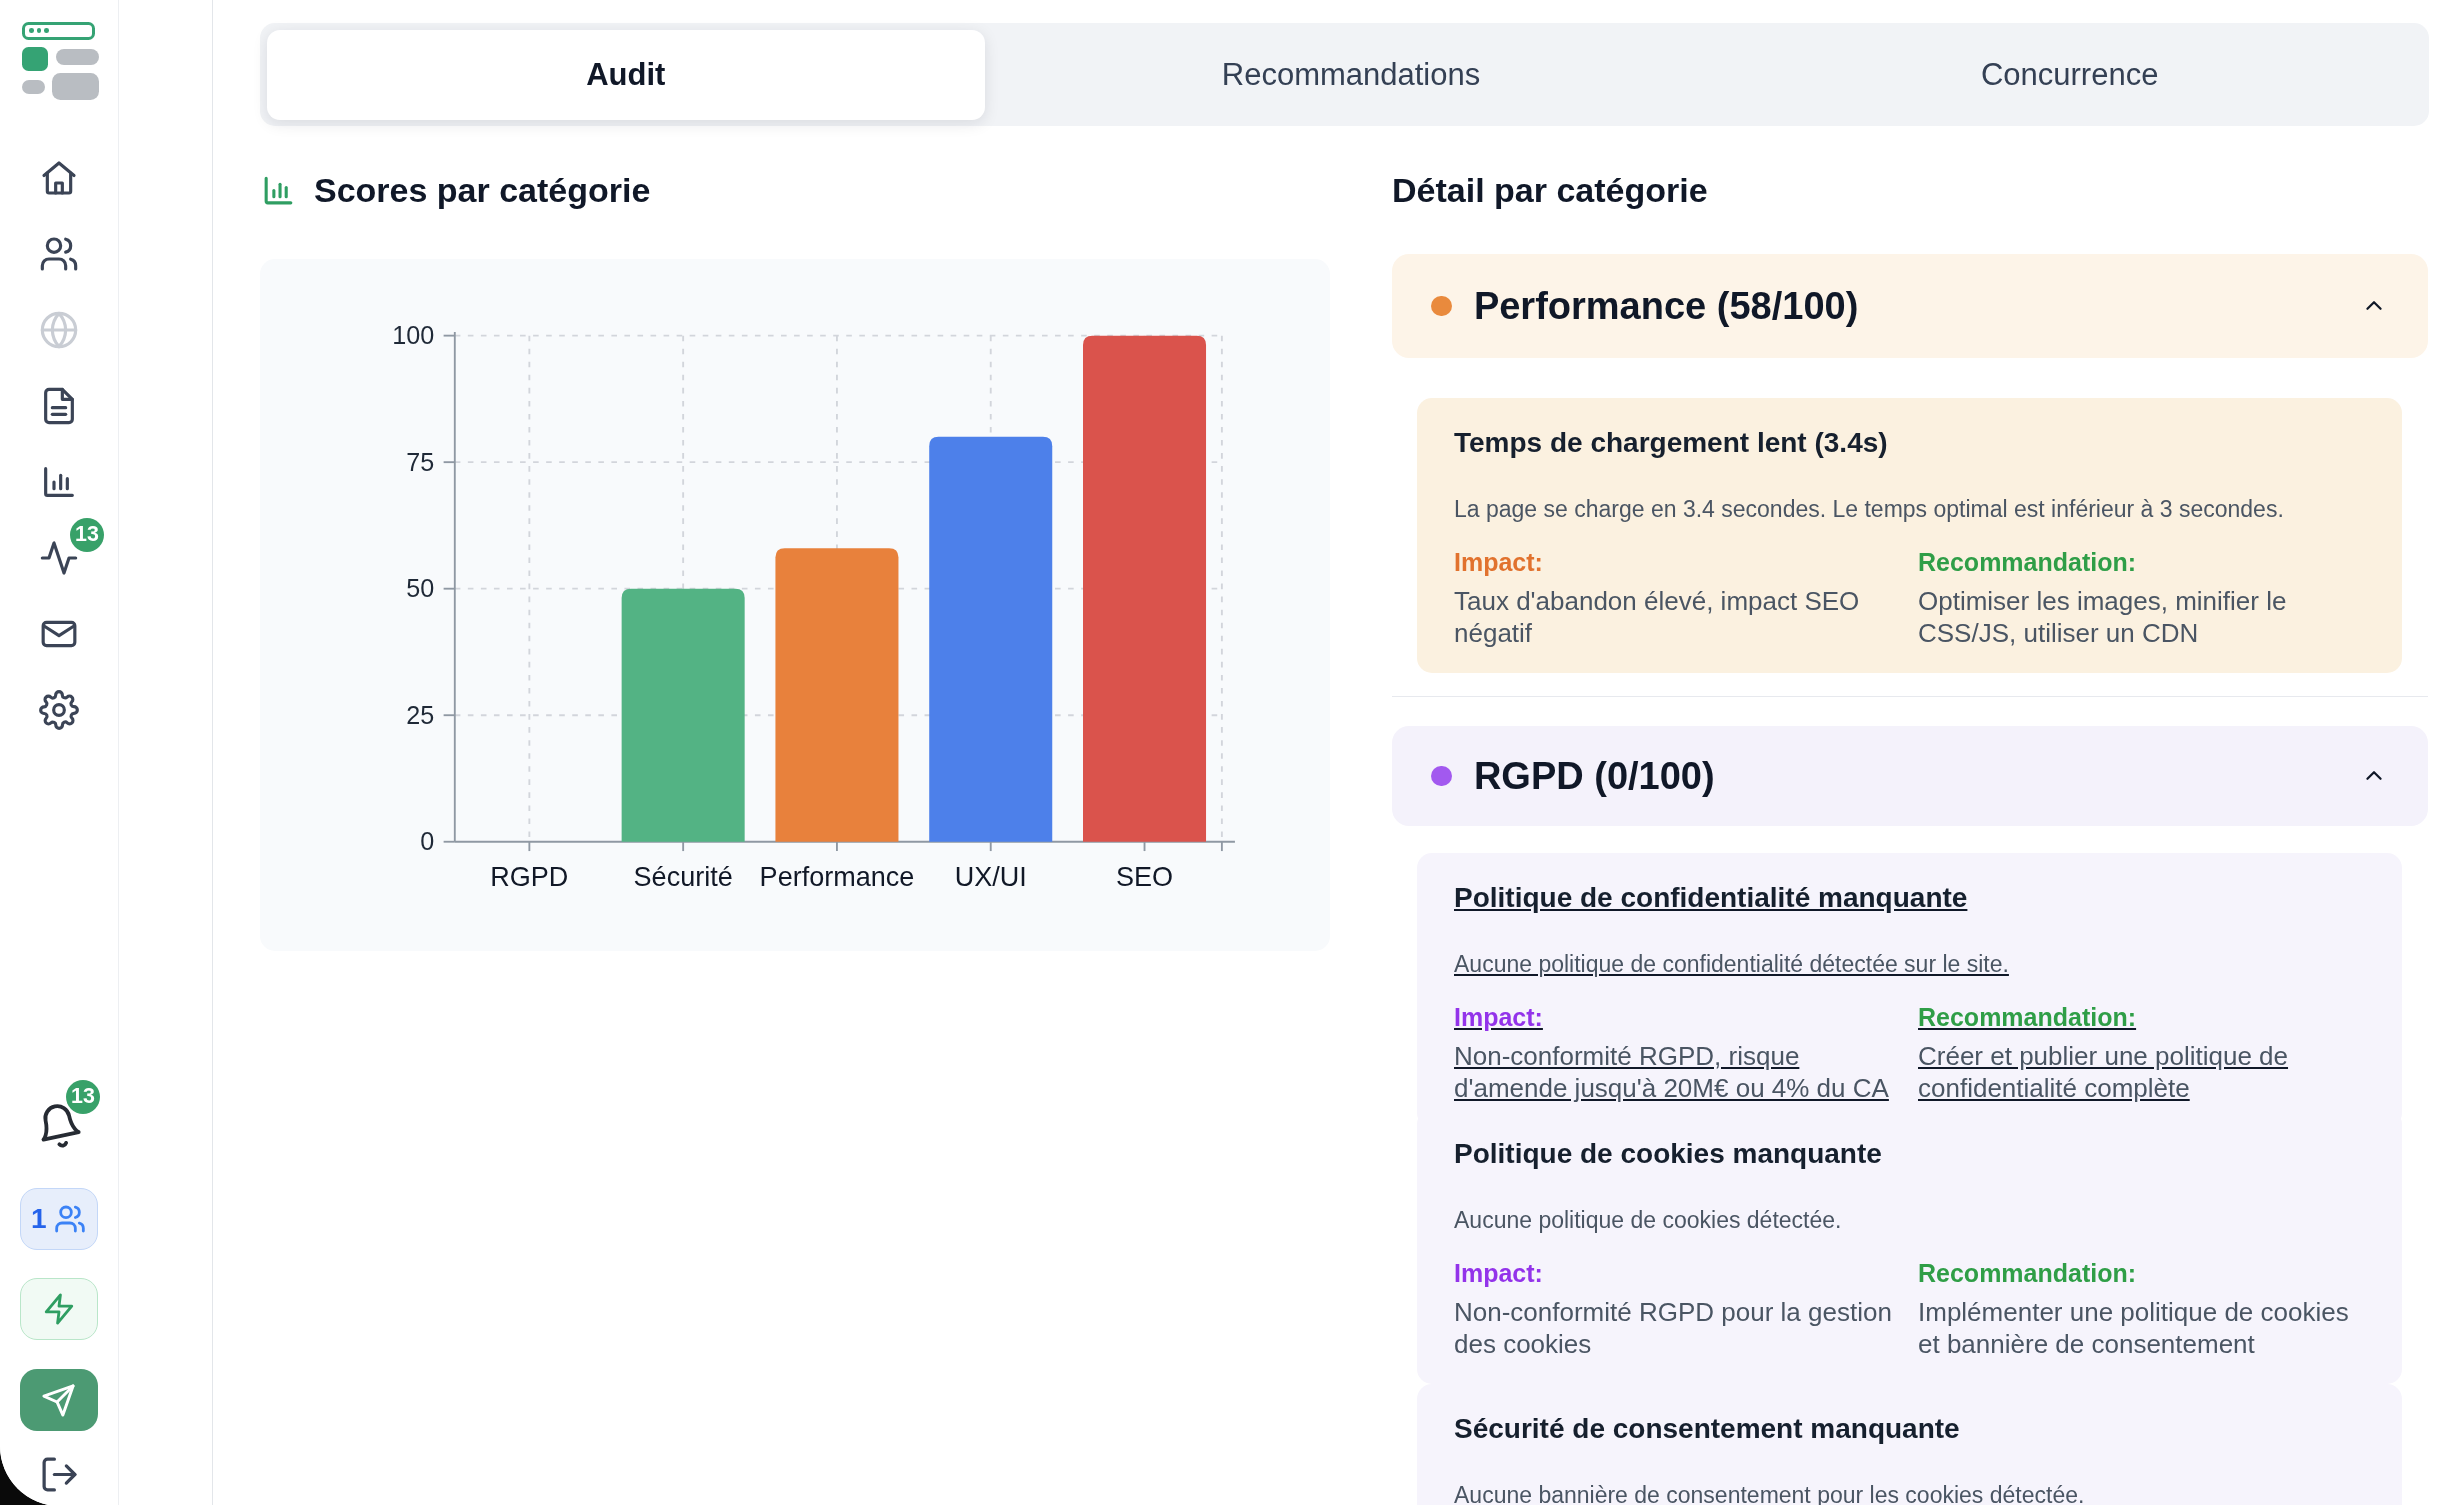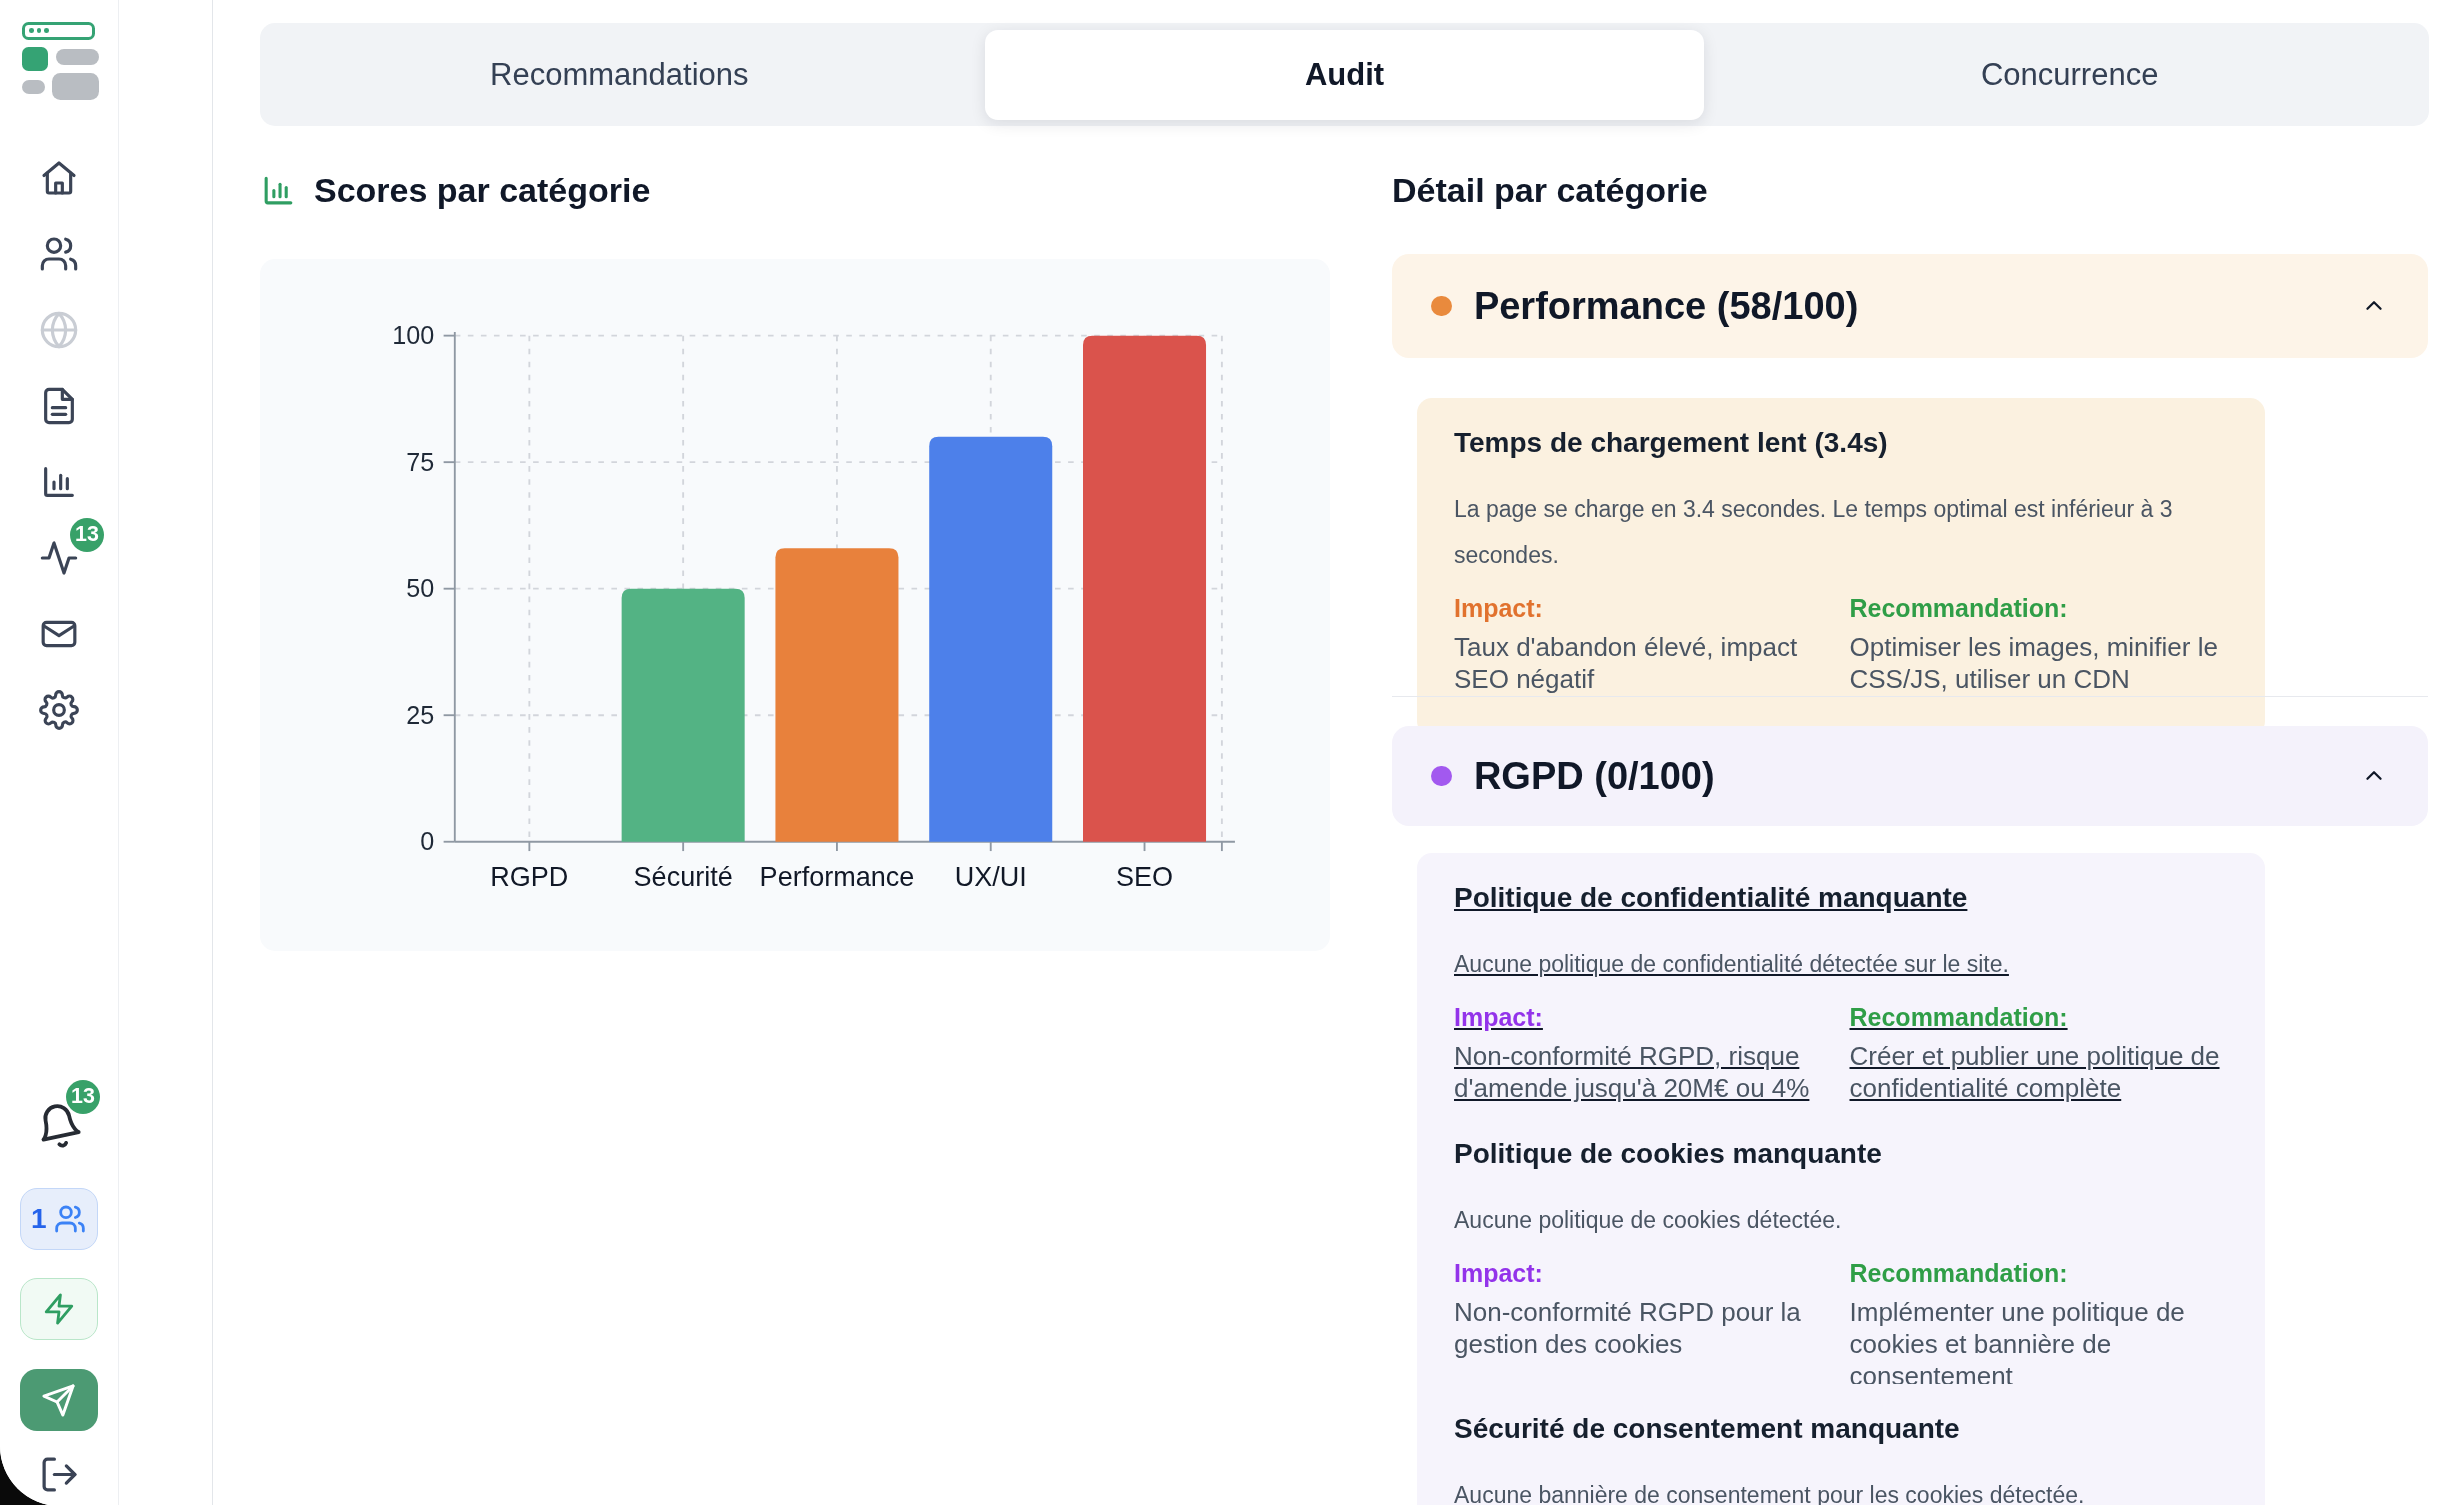--- a/index.html
+++ b/index.html
@@ -61,21 +61,21 @@
   .acc-header{position:absolute;left:0;width:1036px;border-radius:17px;display:flex;align-items:center;padding:0 39px;box-sizing:border-box;cursor:pointer;border:none;text-align:left;}
   .acc-header .dot{width:20.5px;height:20.5px;border-radius:50%;margin-right:22.4px;flex:none;}
   .acc-header .acc-title{font-size:38px;font-weight:700;color:#101828;flex:1;}
   .acc-header svg{width:30px;height:30px;color:#101828;flex:none;}
   .hdr-perf{top:254px;height:104px;background:#fdf4e8;}
   .hdr-perf .dot{background:#e98a3d;}
   .hdr-rgpd{top:726px;height:100px;background:#f4f2fb;}
   .hdr-rgpd .dot{background:#a259ef;}
   .sec-divider{position:absolute;left:0;top:696px;width:1036px;height:0;border-top:1.9px solid #e7e9ee;}
 
-  .issue-card{position:absolute;left:25px;width:848px;border-radius:15px;padding:28px 37px 41px;box-sizing:border-box;}
+  .issue-card{position:absolute;left:25px;width:985px;border-radius:15px;padding:28px 37px 24px;box-sizing:border-box;}
   .card-perf{background:#fbf1e0;}
   .card-rgpd{background:#f6f4fc;}
   .issue-title{font-size:28px;font-weight:700;color:#16202e;line-height:34px;}
   .issue-desc{margin-top:26px;font-size:23px;color:#4a5563;line-height:46px;}
   .issue-row{margin-top:15px;display:grid;grid-template-columns:1fr 1fr;column-gap:17px;}
   .lab{font-size:25px;font-weight:700;line-height:31px;}
   .lab-impact-perf{color:#e1722e;}
   .lab-impact-rgpd{color:#9333ea;}
   .lab-reco{color:#2f9e47;}
   .lab-text{margin-top:6.5px;font-size:26px;color:#4a5563;line-height:32px;}
@@ -202,22 +202,22 @@
             <path d="m16 17 5-5-5-5"></path>
             <path d="M21 12H9"></path>
           </svg>
       </button>
     </div>
   </aside>
 
   <main class="main">
 
     <div class="tabbar">
+      <button class="tab active">Audit</button>
       <button class="tab">Recommandations</button>
-      <button class="tab active">Audit</button>
       <button class="tab">Concurrence</button>
     </div>
 
     <div class="col-title left-title">
       <svg viewBox="0 0 24 24" fill="none" stroke="currentColor" stroke-width="2" stroke-linecap="round" stroke-linejoin="round">
           <path d="M4 4v15a1 1 0 0 0 1 1h15"></path>
           <path d="M9 16v-4"></path>
           <path d="M13 16V8"></path>
           <path d="M17 16v-6"></path>
         </svg>

